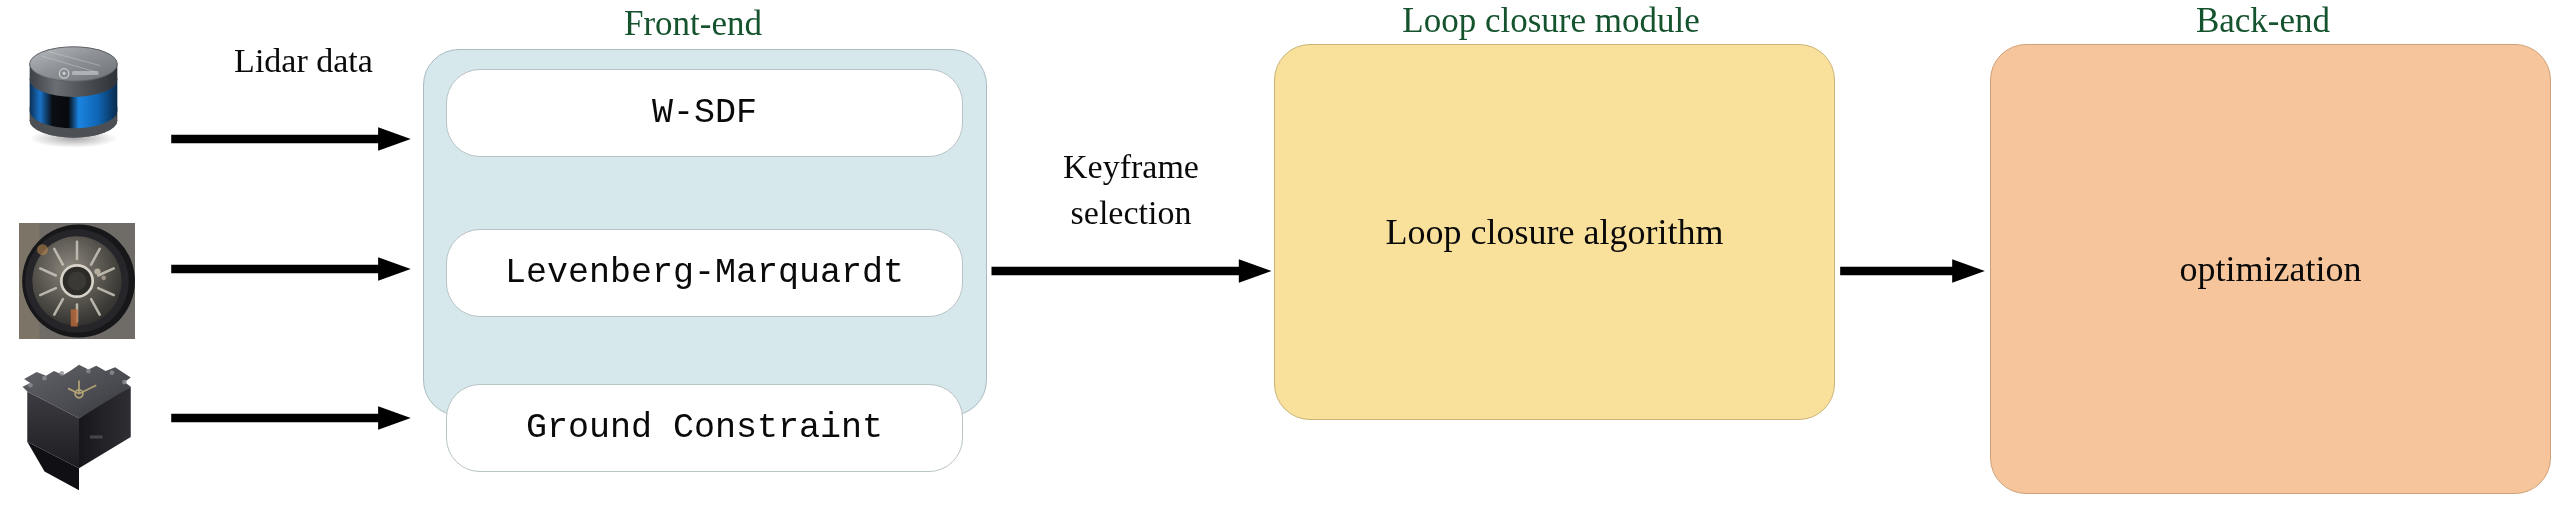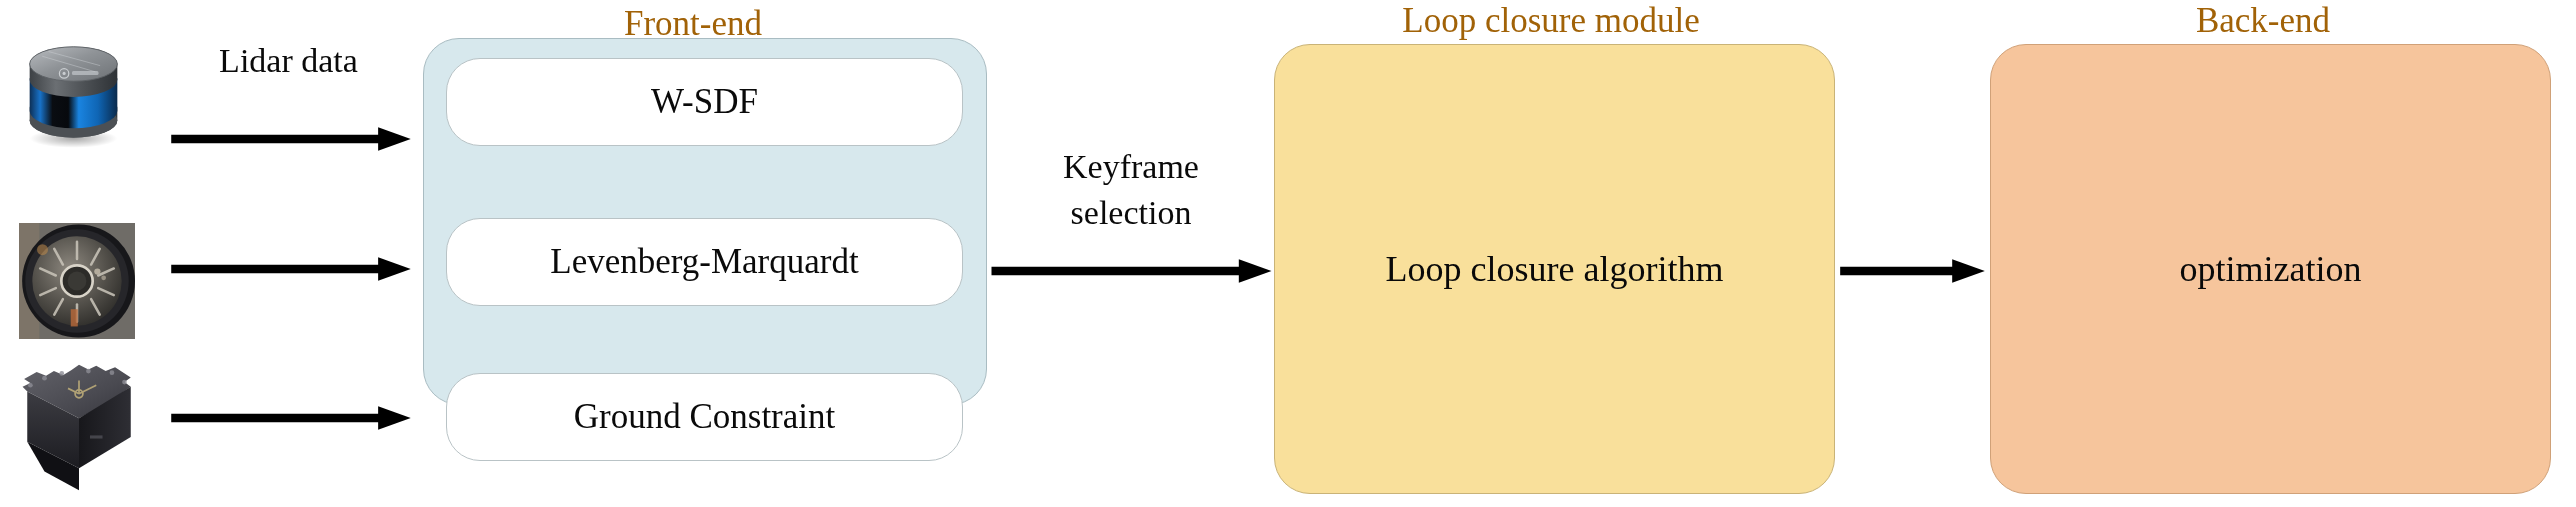--- a/index.html
+++ b/index.html
@@ -28,21 +28,21 @@
     justify-content: center;
     text-align: center;
   }
 
   
   .stage-caption {
     font-size: 35px;
     line-height: 1.05;
     white-space: nowrap;
     text-align: center;
-    color: #a16207;
+    color: #14532d;
   }
 
   
   .panel {
     box-sizing: border-box;
     border-radius: 36px;
   }
   .panel-frontend {
     background: #d7e8ed;
     border: 1.6px solid #a9bcc2;
@@ -237,40 +237,40 @@
         <circle cx="62" cy="21" r="3"></circle>
         <circle cx="96" cy="18" r="3"></circle>
         <circle cx="126" cy="20" r="3"></circle>
         <circle cx="142" cy="32" r="3"></circle>
         <circle cx="22" cy="36" r="3"></circle>
       </g>
       <rect x="98" y="100" width="16" height="4" fill="#55555c" opacity="0.7"></rect>
     </svg>
   </div>
 
-  <div class="abs edge-label" style="left:175px; top:41px; width:227px;">Lidar data</div>
+  <div class="abs edge-label" style="left:190px; top:41px; width:227px;">Lidar data</div>
 
 
 
   <svg class="abs arrow" style="left:169px; top:125px;" width="244" height="28" viewBox="0 0 312 36">
     <line x1="2" y1="18" x2="272" y2="18" stroke="#000" stroke-width="11"></line>
     <polygon points="268,3 310,18 268,33" fill="#000"></polygon>
   </svg>
 
   <svg class="abs arrow" style="left:169px; top:255px;" width="244" height="28" viewBox="0 0 312 36">
     <line x1="2" y1="18" x2="272" y2="18" stroke="#000" stroke-width="11"></line>
     <polygon points="268,3 310,18 268,33" fill="#000"></polygon>
   </svg>
 
   <svg class="abs arrow" style="left:169px; top:404px;" width="244" height="28" viewBox="0 0 312 36">
     <line x1="2" y1="18" x2="272" y2="18" stroke="#000" stroke-width="11"></line>
     <polygon points="268,3 310,18 268,33" fill="#000"></polygon>
   </svg>
 
-  <div class="abs panel panel-frontend" style="left:423px; top:38px; width:564px; height:367px;">
+  <div class="abs panel panel-frontend" style="left:423px; top:49px; width:564px; height:367px;font-family:Liberation Mono, monospace;">
 
     <div class="abs module-box center-text" style="left:22px; top:19px; width:517px; height:88px;">
       <span class="module-label">W-SDF</span>
     </div>
 
     <div class="abs module-box center-text" style="left:22px; top:179px; width:517px; height:88px;">
       <span class="module-label">Levenberg-Marquardt</span>
     </div>
 
     <div class="abs module-box center-text" style="left:22px; top:334px; width:517px; height:88px;">
@@ -279,21 +279,21 @@
   </div>
 
   <div class="abs edge-label" style="left:998px; top:147px; width:266px;text-align:center;">Keyframe</div>
   <div class="abs edge-label" style="left:998px; top:193px; width:266px;">selection</div>
 
   <svg class="abs arrow" style="left:989px; top:257px;" width="285" height="28" viewBox="0 0 364 36">
     <line x1="2" y1="18" x2="324" y2="18" stroke="#000" stroke-width="11"></line>
     <polygon points="320,3 362,18 320,33" fill="#000"></polygon>
   </svg>
 
-  <div class="abs panel panel-loop center-text" style="left:1274px; top:44px; width:561px; height:450px;">
+  <div class="abs panel panel-loop center-text" style="left:1274px; top:44px; width:561px; height:376px;">
     <div class="panel-label">Loop closure algorithm</div>
   </div>
 
   <svg class="abs arrow" style="left:1838px; top:257px;" width="149" height="28" viewBox="0 0 190 36">
     <line x1="2" y1="18" x2="150" y2="18" stroke="#000" stroke-width="11"></line>
     <polygon points="146,3 188,18 146,33" fill="#000"></polygon>
   </svg>
 
   <div class="abs panel panel-backend center-text" style="left:1990px; top:44px; width:561px; height:450px;">
     <div class="panel-label">

